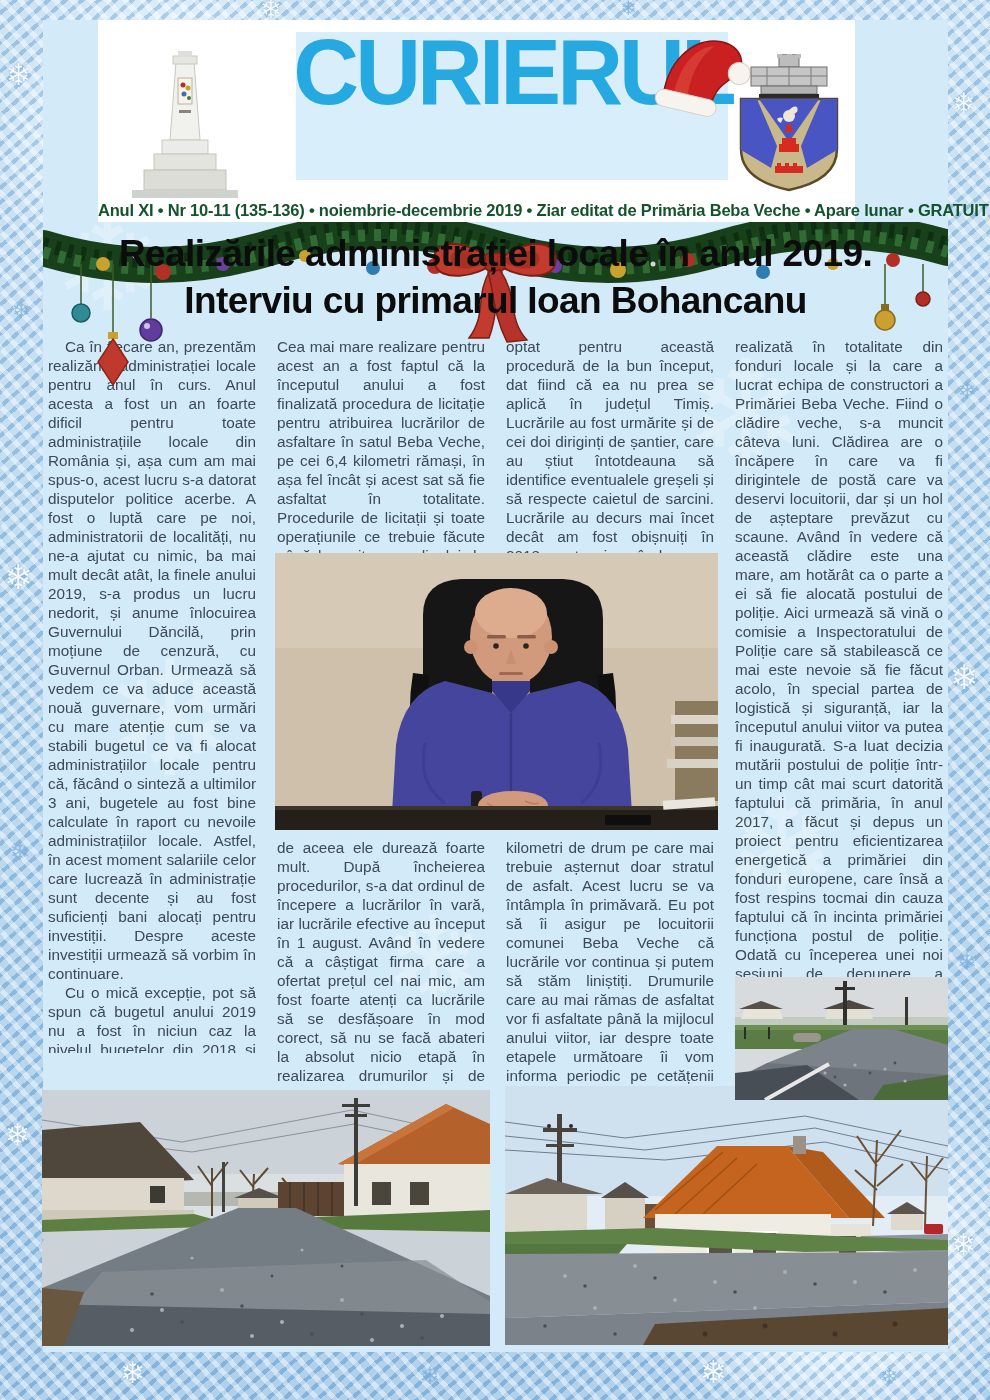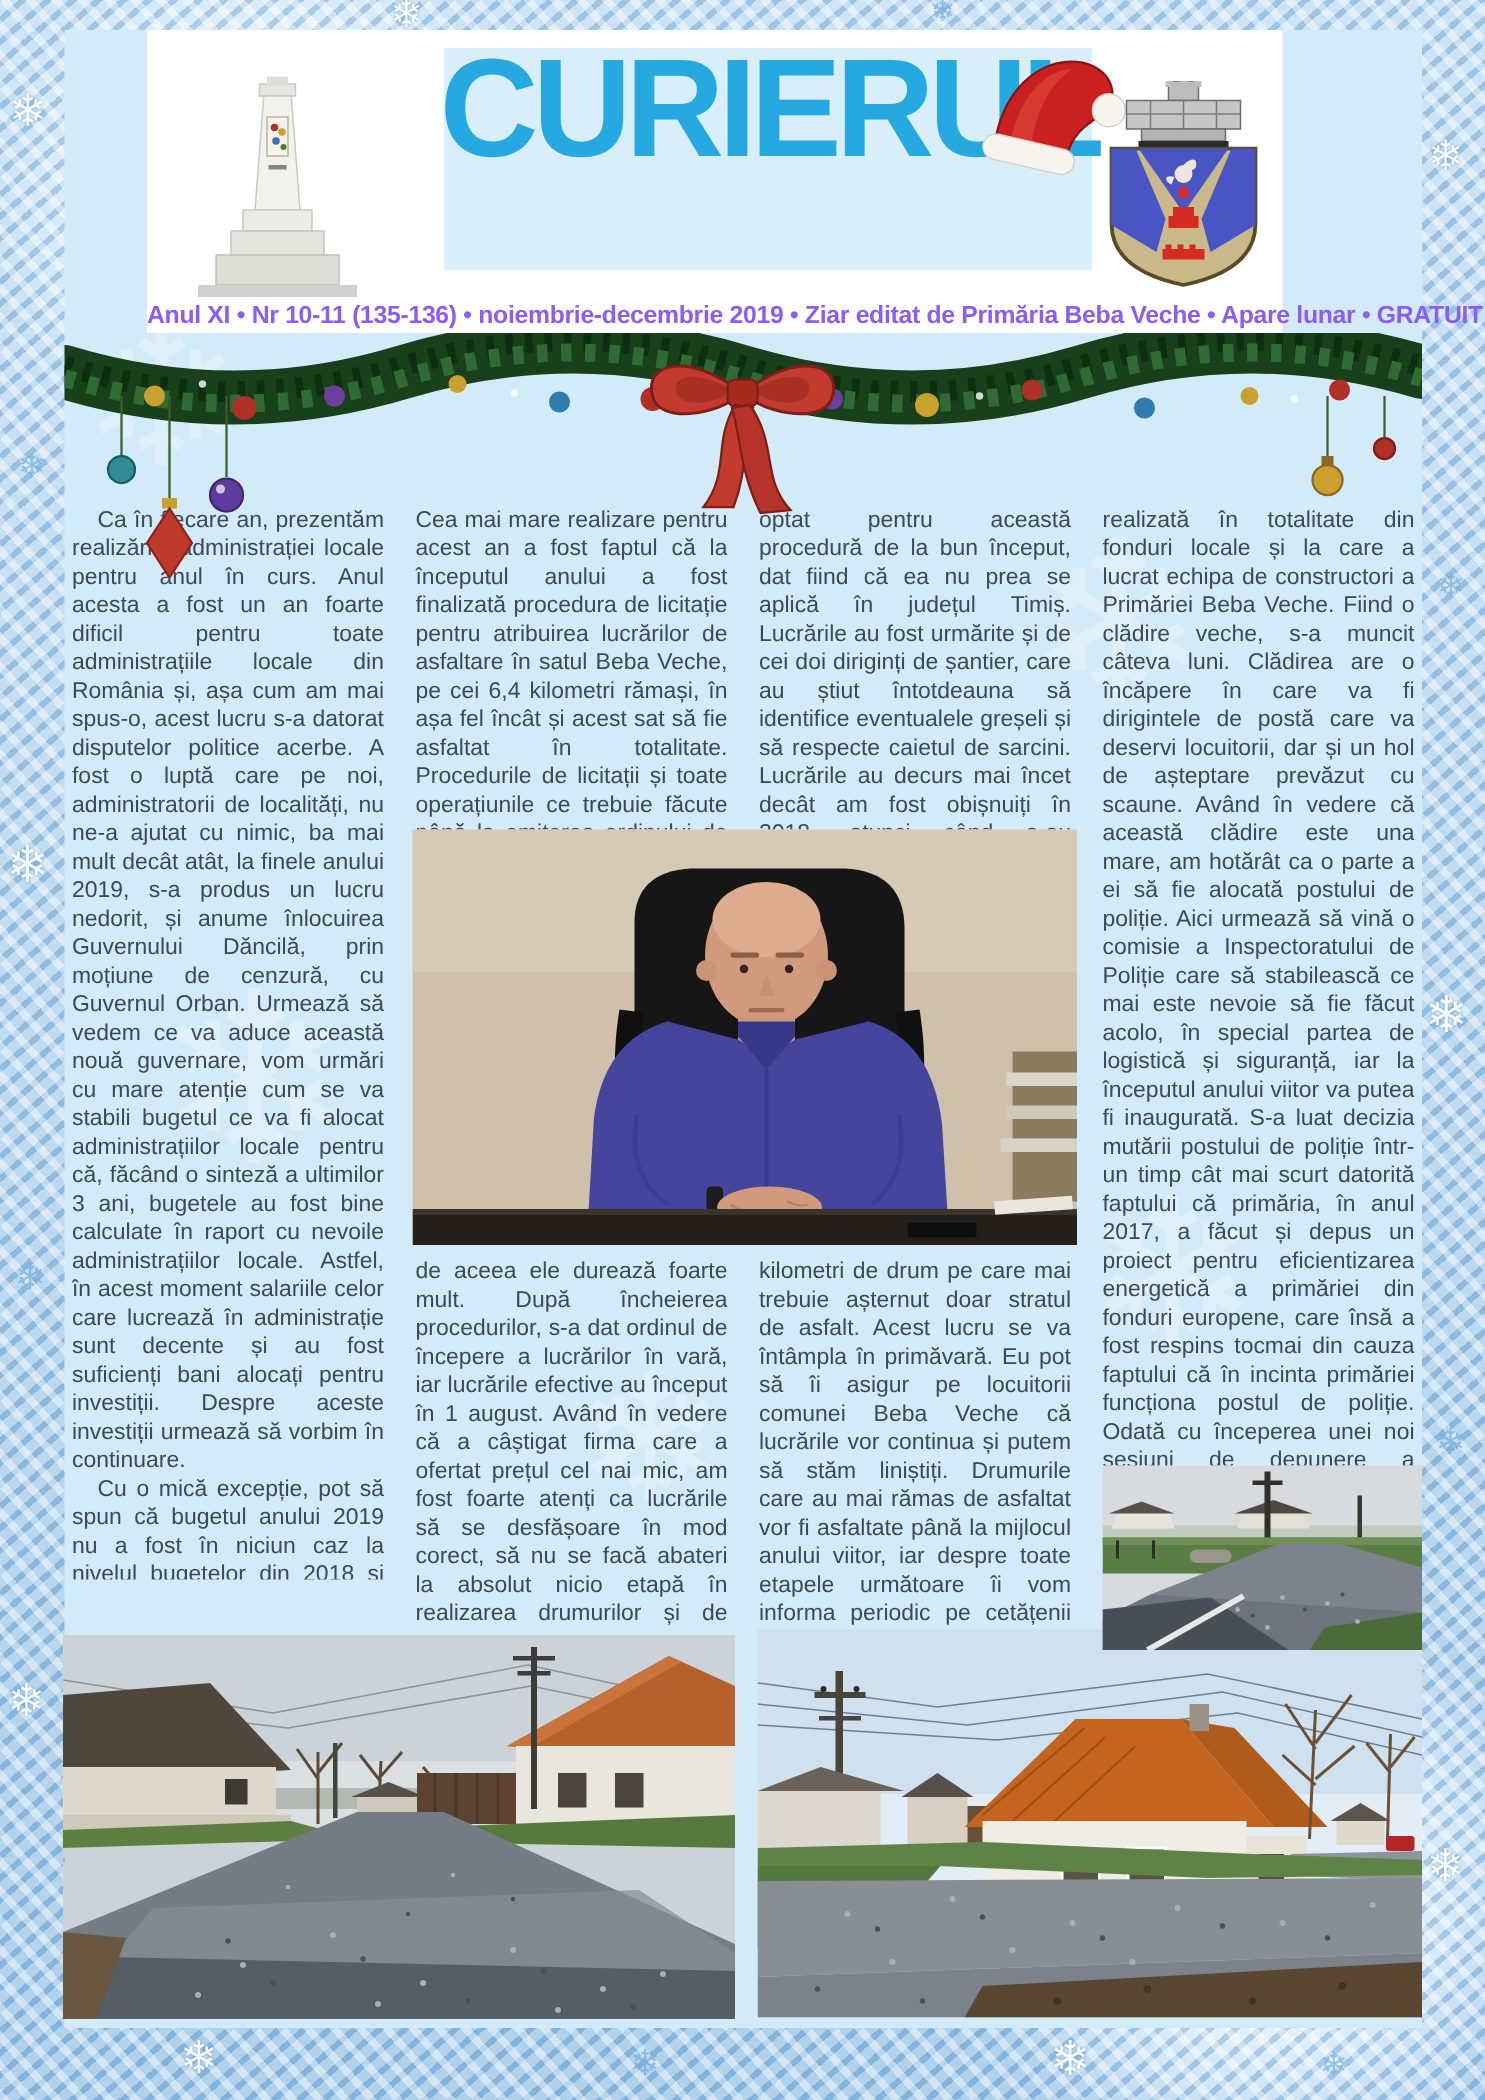--- a/index.html
+++ b/index.html
@@ -16,21 +16,21 @@
   .flake.b{color:rgba(120,173,219,.75);text-shadow:none;}
   .content-bg{position:absolute;left:43px;top:20px;width:905px;height:1332px;background:#d3eaf8;z-index:1;}
   .bigflake{position:absolute;color:#ffffff;opacity:.30;line-height:1;}
   .masthead{position:absolute;left:98px;top:20px;width:757px;height:202px;background:#ffffff;z-index:3;}
   .title-backdrop{position:absolute;left:198px;top:12px;width:432px;height:148px;background:#d9eefb;}
   .title-block{position:absolute;left:190px;top:6px;width:450px;text-align:center;color:#25a9e0;}
   .title-main{font-size:93px;font-weight:800;letter-spacing:-4px;line-height:1.0;transform:scaleX(.98);}
   .title-sub{font-size:44px;font-weight:800;letter-spacing:-1px;margin-top:-14px;}
   .title-sub .de{font-style:italic;font-weight:700;font-size:46px;letter-spacing:0;margin-right:8px;}
   .issue-line{position:absolute;left:-30px;bottom:2px;width:820px;text-align:center;
-    font-size:16.5px;font-weight:700;color:#8b5cf6;letter-spacing:-0.2px;white-space:nowrap;}
+    font-size:16.5px;font-weight:700;color:#14532d;letter-spacing:-0.2px;white-space:nowrap;}
   .svg-abs{position:absolute;}
   .garland{position:absolute;left:43px;top:222px;width:905px;height:212px;z-index:5;pointer-events:none;}
   .headline{position:absolute;left:43px;top:230px;width:905px;z-index:6;text-align:center;
     color:#0c0c0c;font-weight:800;font-size:37px;line-height:47px;letter-spacing:-0.6px;}
   .textcol{position:absolute;width:208px;font-size:15.3px;line-height:19px;color:#3c4956;
     text-align:justify;overflow:hidden;z-index:4;}
   .textcol p{margin:0;}
   .textcol p.ind{text-indent:17px;}
   #col1{left:48px;top:337px;height:716px;}
   #col2a{left:277px;top:337px;height:216px;}
@@ -184,20 +184,24 @@
     </g>
     <g>
       <line x1="842" y1="42" x2="842" y2="86" stroke="#3d5d2a" stroke-width="1.5"></line>
       <rect x="838" y="82" width="8" height="6" fill="#8a6a1e"></rect>
       <circle cx="842" cy="98" r="10" fill="#caa12f" stroke="#8a6a1e" stroke-width="1.5"></circle>
       <line x1="880" y1="42" x2="880" y2="70" stroke="#3d5d2a" stroke-width="1.5"></line>
       <circle cx="880" cy="77" r="7" fill="#b03028" stroke="#7e1f16" stroke-width="1.5"></circle>
     </g>
   </svg>
 
+  <h1 class="headline" style="margin:0;">
+    <div>Realizările administrației locale în anul 2019.</div>
+    <div>Interviu cu primarul Ioan Bohancanu</div>
+  </h1>
 
   <div class="textcol" id="col1">
     <p class="ind">Ca în fiecare an, prezentăm realizările administrației locale pentru anul în curs. Anul acesta a fost un an foarte dificil pentru toate administrațiile locale din România și, așa cum am mai spus-o, acest lucru s-a datorat disputelor politice acerbe. A fost o luptă care pe noi, administratorii de localități, nu ne-a ajutat cu nimic, ba mai mult decât atât, la finele anului 2019, s-a produs un lucru nedorit, și anume înlocuirea Guvernului Dăncilă, prin moțiune de cenzură, cu Guvernul Orban. Urmează să vedem ce va aduce această nouă guvernare, vom urmări cu mare atenție cum se va stabili bugetul ce va fi alocat administrațiilor locale pentru că, făcând o sinteză a ultimilor 3 ani, bugetele au fost bine calculate în raport cu nevoile administrațiilor locale. Astfel, în acest moment salariile celor care lucrează în administrație sunt decente și au fost suficienți bani alocați pentru investiții. Despre aceste investiții urmează să vorbim în continuare.</p>
     <p class="ind">Cu o mică excepție, pot să spun că bugetul anului 2019 nu a fost în niciun caz la nivelul bugetelor din 2018 și 2017, care au fost foarte generoase, dar noi am încercat, cu banii pe care i-am avut, să realizăm ceea ce ne-am propus.</p>
 
   </div>
   <div class="textcol" id="col2a">
     <p>Cea mai mare realizare pentru acest an a fost faptul că la începutul anului a fost finalizată procedura de licitație pentru atribuirea lucrărilor de asfaltare în satul Beba Veche, pe cei 6,4 kilometri rămași, în așa fel încât și acest sat să fie asfaltat în totalitate. Procedurile de licitații și toate operațiunile ce trebuie făcute până la emiterea ordinului de începere a lucrărilor sunt foarte greoaie, nu ai voie să greșești și</p>
   </div>
   <div class="textcol" id="col2b">

